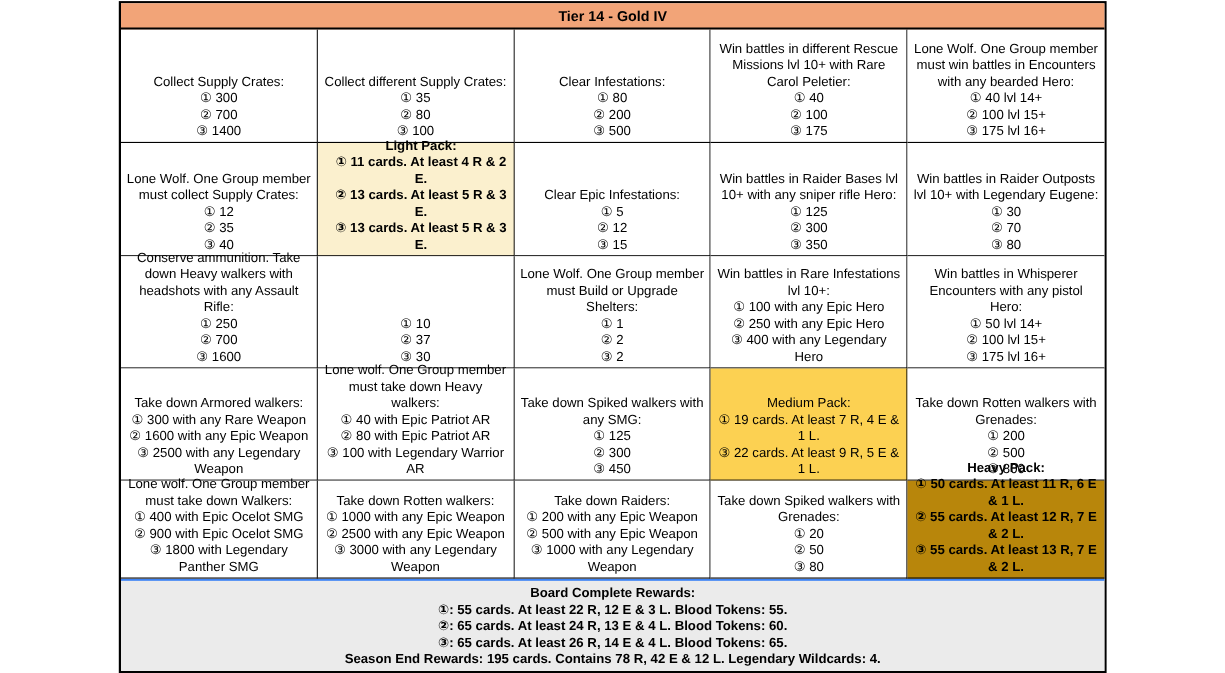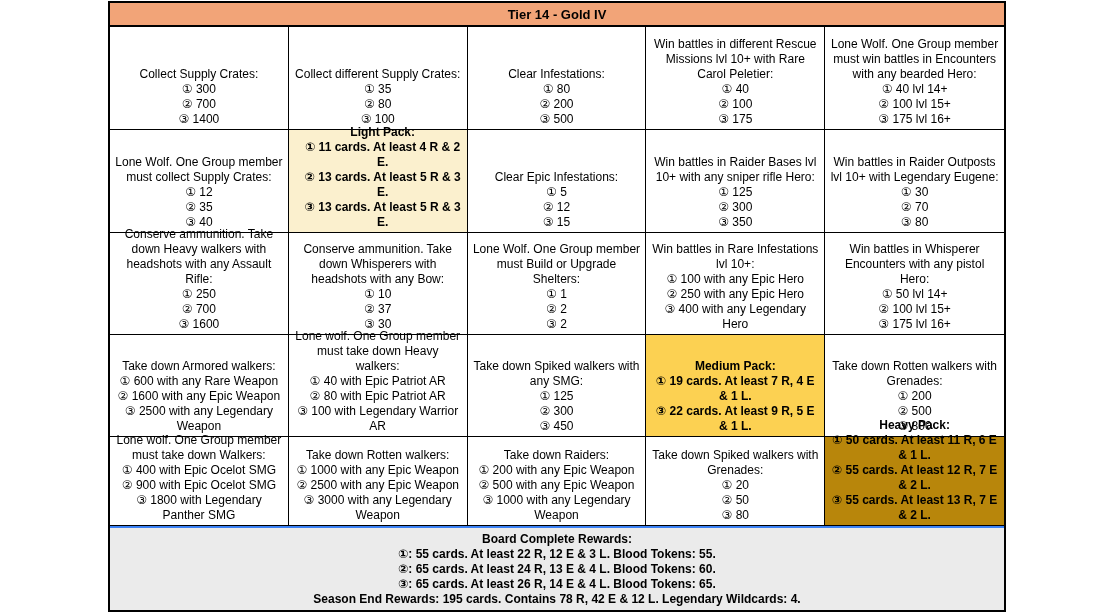--- a/index.html
+++ b/index.html
@@ -40,21 +40,21 @@
     align-items: center;
     justify-content: flex-end;
     text-align: center;
     font-size: 12px;
     line-height: 15px;
     padding: 2px 5px;
     background: #ffffff;
   }
   .cell:nth-child(5n) { border-right: none; }
   .pack-light  { background: #FBF0CE; font-weight: bold; padding-left: 15px; }
-  .pack-medium { background: #FCD152; font-weight: bold; }
+  .pack-medium { background: #FCD152; font-weight: normal; }
   .pack-heavy  { background: #B8860B; font-weight: bold; }
   .footer {
     border-top: 2px solid #3b82f6;
     background: #EBEBEB;
     height: 84px;
     display: flex;
     flex-direction: column;
     align-items: center;
     justify-content: center;
     text-align: center;
@@ -136,21 +136,20 @@
       <div>③ 80</div>
     </div>
 
     <div class="cell">
       <div>Conserve ammunition. Take down Heavy walkers with headshots with any Assault Rifle:</div>
       <div>① 250</div>
       <div>② 700</div>
       <div>③ 1600</div>
     </div>
     <div class="cell">
-      <div>Conserve ammunition. Take down Whisperers with headshots with any Bow:</div>
       <div>① 10</div>
       <div>② 37</div>
       <div>③ 30</div>
     </div>
     <div class="cell">
       <div>Lone Wolf. One Group member must Build or Upgrade Shelters:</div>
       <div>① 1</div>
       <div>② 2</div>
       <div>③ 2</div>
     </div>
@@ -162,21 +161,21 @@
     </div>
     <div class="cell">
       <div>Win battles in Whisperer Encounters with any pistol Hero:</div>
       <div>① 50 lvl 14+</div>
       <div>② 100 lvl 15+</div>
       <div>③ 175 lvl 16+</div>
     </div>
 
     <div class="cell">
       <div>Take down Armored walkers:</div>
-      <div>① 600 with any Rare Weapon</div>
+      <div>① 300 with any Rare Weapon</div>
       <div>② 1600 with any Epic Weapon</div>
       <div>③ 2500 with any Legendary Weapon</div>
     </div>
     <div class="cell">
       <div>Lone wolf. One Group member must take down Heavy walkers:</div>
       <div>① 40 with Epic Patriot AR</div>
       <div>② 80 with Epic Patriot AR</div>
       <div>③ 100 with Legendary Warrior AR</div>
     </div>
     <div class="cell">

